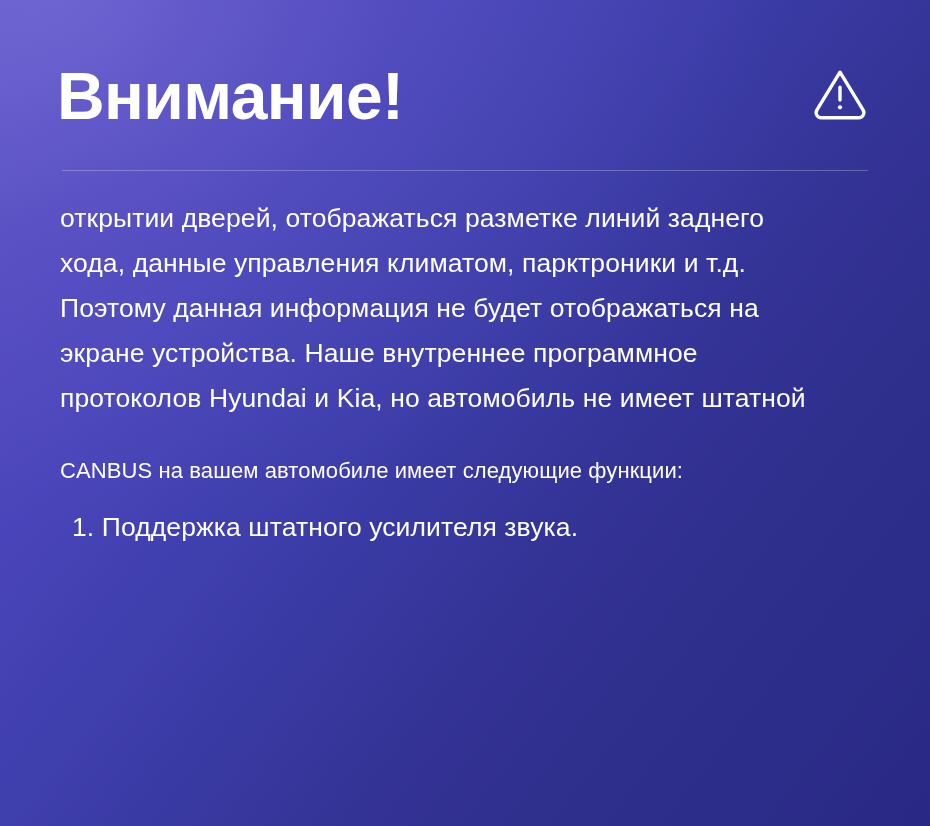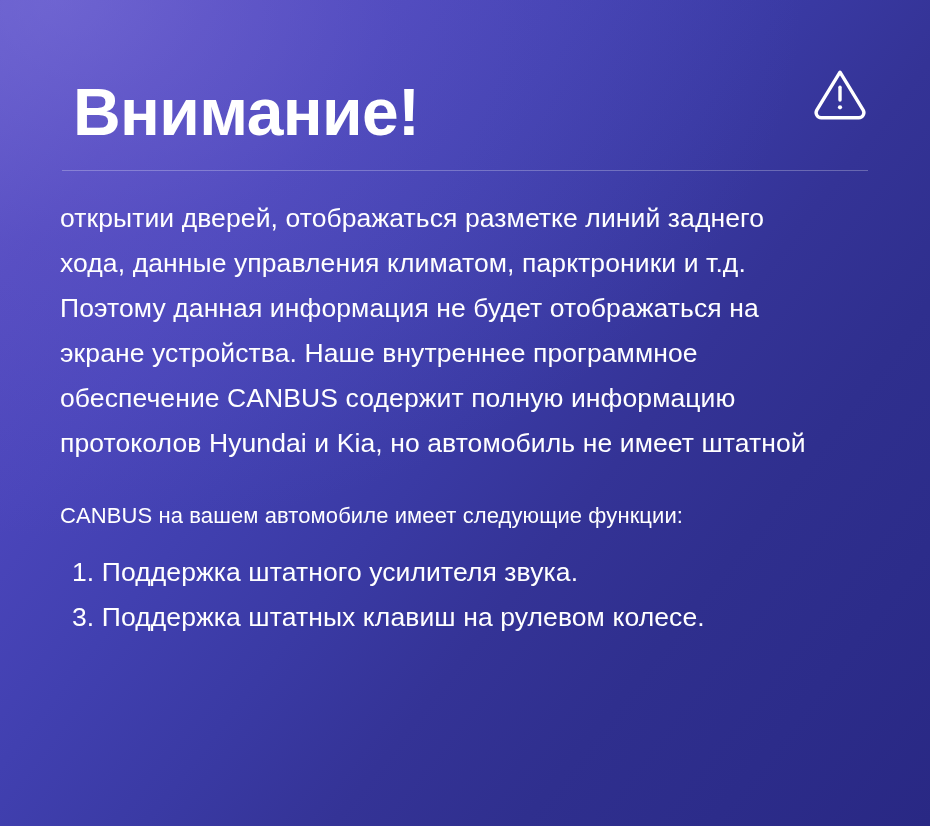--- a/index.html
+++ b/index.html
@@ -50,21 +50,21 @@
     left: 57px;
     top: 48px;
     width: 812px;
     height: 96px;
   }
 
   .title {
     position: absolute;
     left: 0;
     top: 0;
-    margin: 16px;
+    margin: 0;
     color: #ffffff;
     font-family: "Liberation Sans", sans-serif;
     font-size: 66px;
     font-weight: 700;
     letter-spacing: -0.6px;
     line-height: 96px;
     white-space: nowrap;
   }
 
   .warn-icon {
@@ -148,33 +148,28 @@
 
   <div class="divider"></div>
 
   <div class="body">
 
     <p class="para">
       <span class="ln">открытии дверей, отображаться разметке линий заднего</span>
       <span class="ln">хода, данные управления климатом, парктроники и т.д.</span>
       <span class="ln">Поэтому данная информация не будет отображаться на</span>
       <span class="ln">экране устройства. Наше внутреннее программное</span>
-      <span class="ln">обеспечение CANBUS содержит полную информацию</span>
       <span class="ln">протоколов Hyundai и Kia, но автомобиль не имеет штатной</span>
     </p>
 
     <div class="list-block">
       <p class="list-intro">CANBUS на вашем автомобиле имеет следующие функции:</p>
 
       <ul class="list">
         <li class="list-item">
           <span class="num">1. </span>
           <span class="txt">Поддержка штатного усилителя звука.</span>
         </li>
-        <li class="list-item">
-          <span class="num">3. </span>
-          <span class="txt">Поддержка штатных клавиш на рулевом колесе.</span>
-        </li>
       </ul>
     </div>
 
   </div>
 </div>
 
 </body></html>

